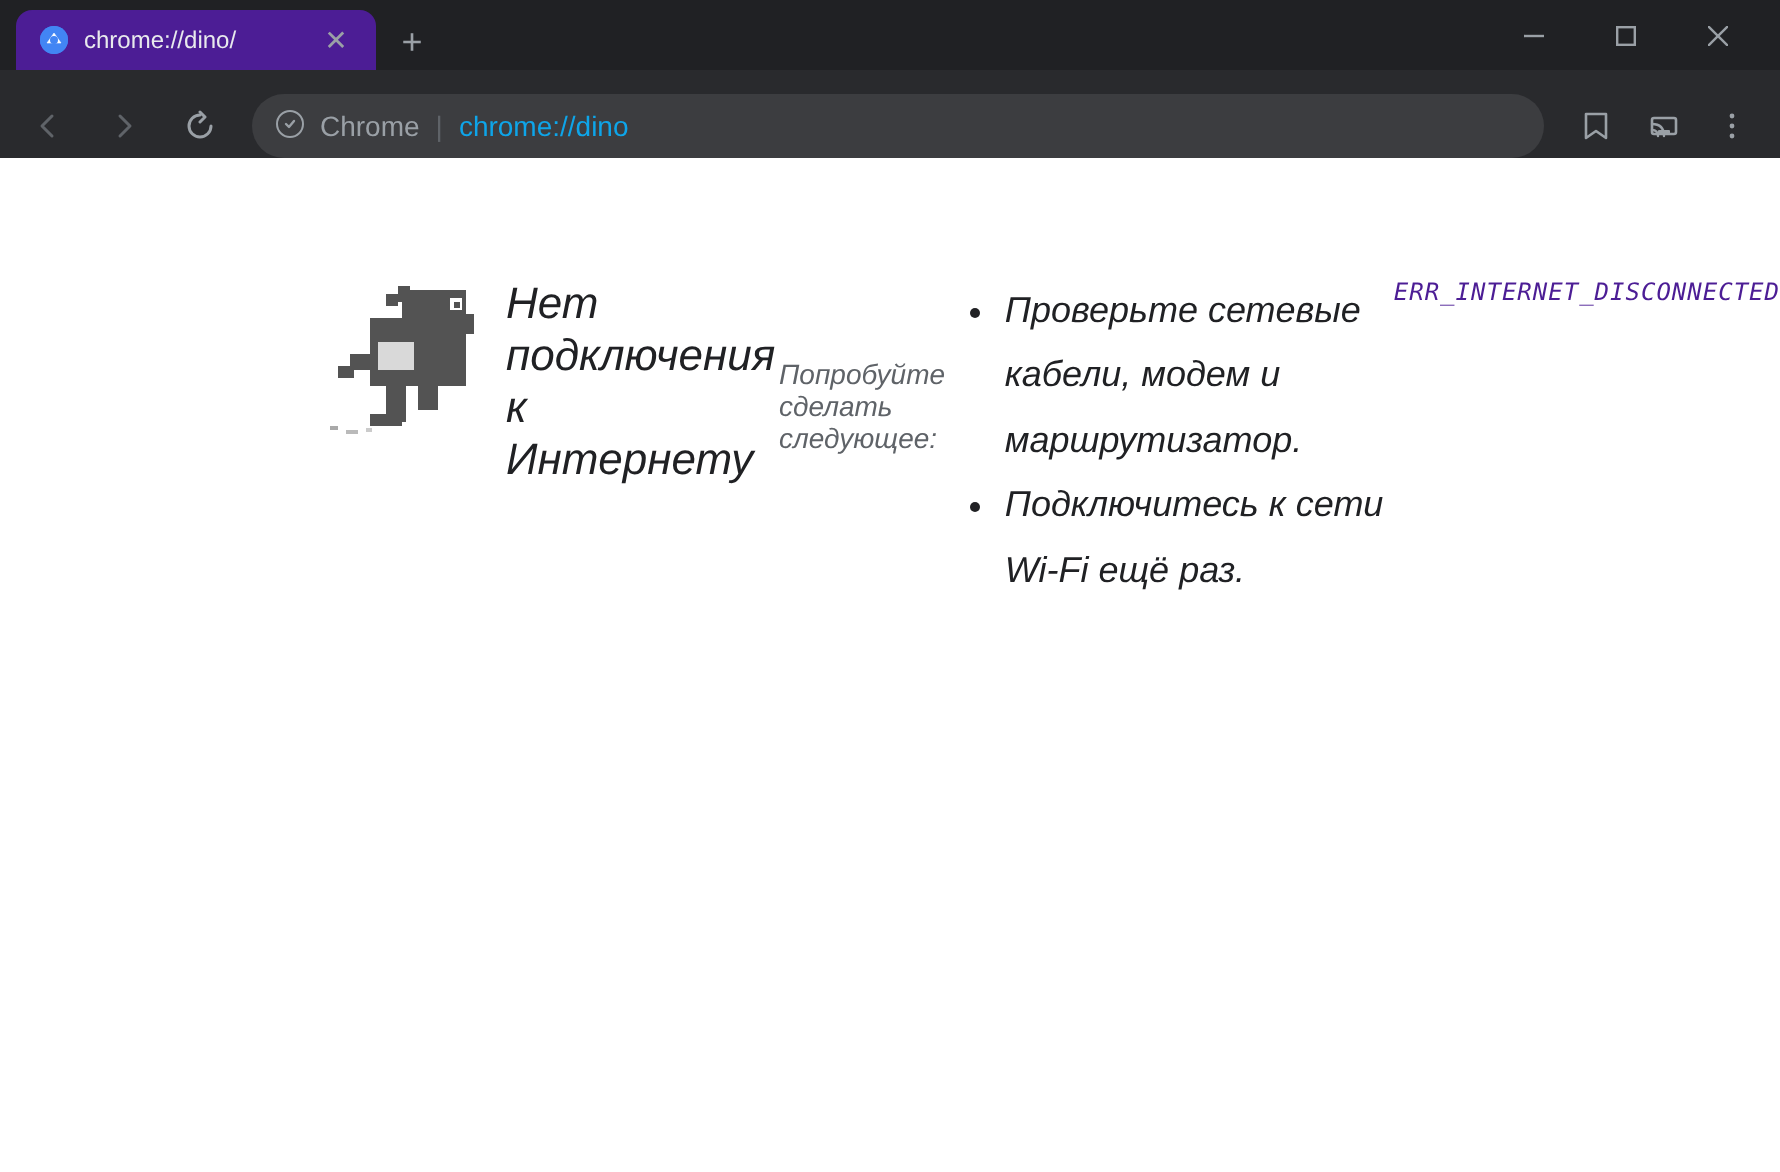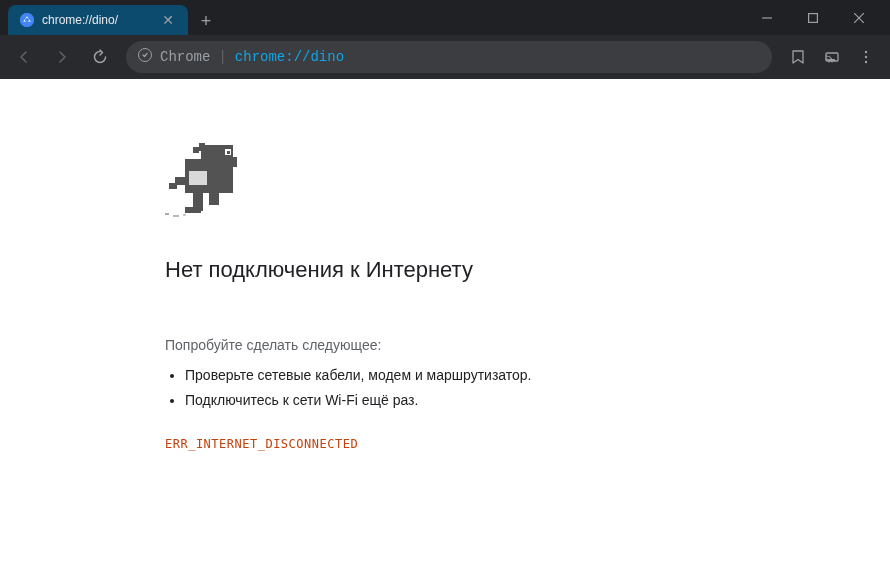--- a/index.html
+++ b/index.html
@@ -14,21 +14,21 @@
       padding: 0 8px;
       gap: 8px;
     }
     .tabs-area {
       display: flex;
       align-items: flex-end;
       flex: 1;
       height: 100%;
     }
     .tab {
-      background: #0c4a6e;
+      background: #4c1d95;
       border-radius: 8px 8px 0 0;
       height: 30px;
       display: flex;
       align-items: center;
       padding: 0 12px;
       gap: 8px;
       min-width: 180px;
       max-width: 240px;
       position: relative;
     }
@@ -77,24 +77,23 @@
       font-size: 12px;
       cursor: pointer;
     }
     .win-btn svg { width: 10px; height: 10px; }
 
     
     .toolbar {
       background: #292a2d;
       height: 44px;
       display: flex;
-      align-items: center;
+      align-items: flex-end;
       padding: 0 8px;
       gap: 6px;
-      font-family: Liberation Mono, monospace;
     }
     .toolbar-btn {
       width: 32px; height: 32px;
       display: flex; align-items: center; justify-content: center;
       border-radius: 50%;
       color: #9aa0a6;
       cursor: pointer;
       font-size: 16px;
     }
     .toolbar-btn.disabled { color: #5f6368; cursor: default; }
@@ -136,22 +135,23 @@
       background: #ffffff;
       height: calc(586px - 35px - 44px);
       display: flex;
       align-items: flex-start;
       justify-content: flex-start;
       padding: 60px 0 0 165px;
       overflow: hidden;
     }
     .error-container {
       display: flex;
-      flex-direction: column;
+      flex-direction: row;
       align-items: flex-start;
+      font-style: italic;
     }
 
     
     .dino {
       width: 88px;
       height: 94px;
       margin-bottom: 24px;
       position: relative;
       image-rendering: pixelated;
     }
@@ -170,27 +170,27 @@
     .error-subtitle {
       font-size: 14px;
       color: #5f6368;
       margin-bottom: 10px;
       margin-top: 40px;
     }
     .error-list {
       list-style: disc;
       padding-left: 20px;
       color: #202124;
-      font-size: 14px;
+      font-size: 18px;
       line-height: 1.8;
       margin-bottom: 24px;
     }
     .error-code {
       font-size: 12px;
-      color: #c2410c;
+      color: #4c1d95;
       font-family: monospace;
       letter-spacing: 0.5px;
     }
   </style>
 </head>
 <body>
 
 <div class="titlebar">
   <div class="tabs-area">
     <div class="tab">

